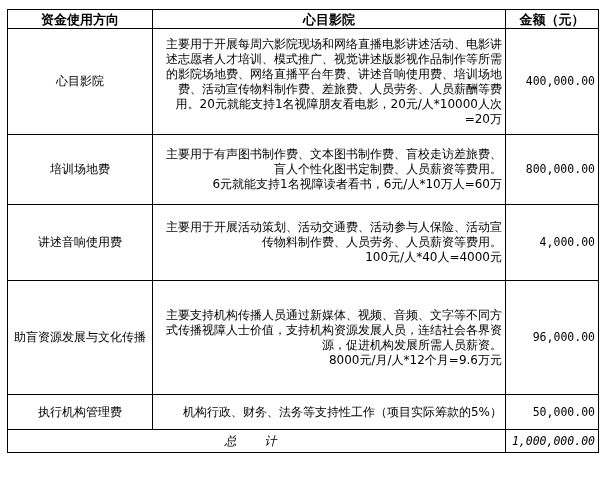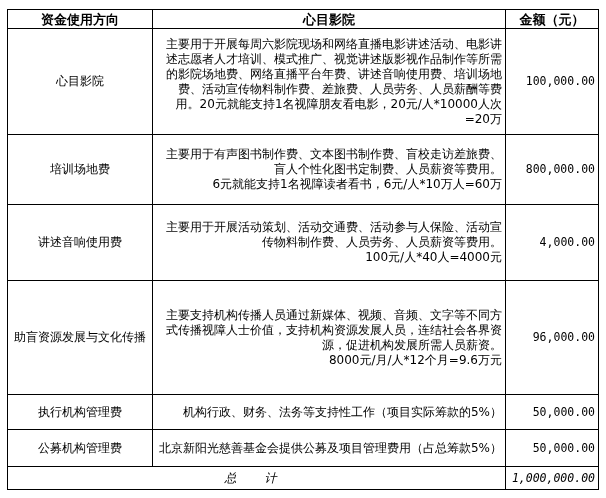--- a/index.html
+++ b/index.html
@@ -47,21 +47,21 @@
       <th>心目影院</th>
       <th>金额（元）</th>
     </tr>
   </thead>
   <tbody>
     <tr class="r1">
       <td class="dir">心目影院</td>
       <td class="desc">
         <span class="desc-line">主要用于开展每周六影院现场和网络直播电影讲述活动、电影讲述志愿者人才培训、模式推广、视觉讲述版影视作品制作等所需的影院场地费、网络直播平台年费、讲述音响使用费、培训场地费、活动宣传物料制作费、差旅费、人员劳务、人员薪酬等费用。20元就能支持1名视障朋友看电影，20元/人*10000人次=20万</span>
       </td>
-      <td class="amt">100,000.00</td>
+      <td class="amt">400,000.00</td>
     </tr>
     <tr class="r2">
       <td class="dir">培训场地费</td>
       <td class="desc">
         <span class="desc-line">主要用于有声图书制作费、文本图书制作费、盲校走访差旅费、盲人个性化图书定制费、人员薪资等费用。</span>
         <span class="desc-line">6元就能支持1名视障读者看书，6元/人*10万人=60万</span>
       </td>
       <td class="amt">800,000.00</td>
     </tr>
     <tr class="r3">
@@ -78,23 +78,18 @@
         <span class="desc-line">主要支持机构传播人员通过新媒体、视频、音频、文字等不同方式传播视障人士价值，支持机构资源发展人员，连结社会各界资源，促进机构发展所需人员薪资。</span>
         <span class="desc-line">8000元/月/人*12个月=9.6万元</span>
       </td>
       <td class="amt">96,000.00</td>
     </tr>
     <tr class="r5">
       <td class="dir">执行机构管理费</td>
       <td class="desc">机构行政、财务、法务等支持性工作（项目实际筹款的5%）</td>
       <td class="amt">50,000.00</td>
     </tr>
-    <tr class="r6">
-      <td class="dir">公募机构管理费</td>
-      <td class="desc">北京新阳光慈善基金会提供公募及项目管理费用（占总筹款5%）</td>
-      <td class="amt">50,000.00</td>
-    </tr>
     <tr class="r7">
       <td class="total-label" colspan="2">总 计</td>
       <td class="amt">1,000,000.00</td>
     </tr>
   </tbody>
 </table>
 
 </body></html>

